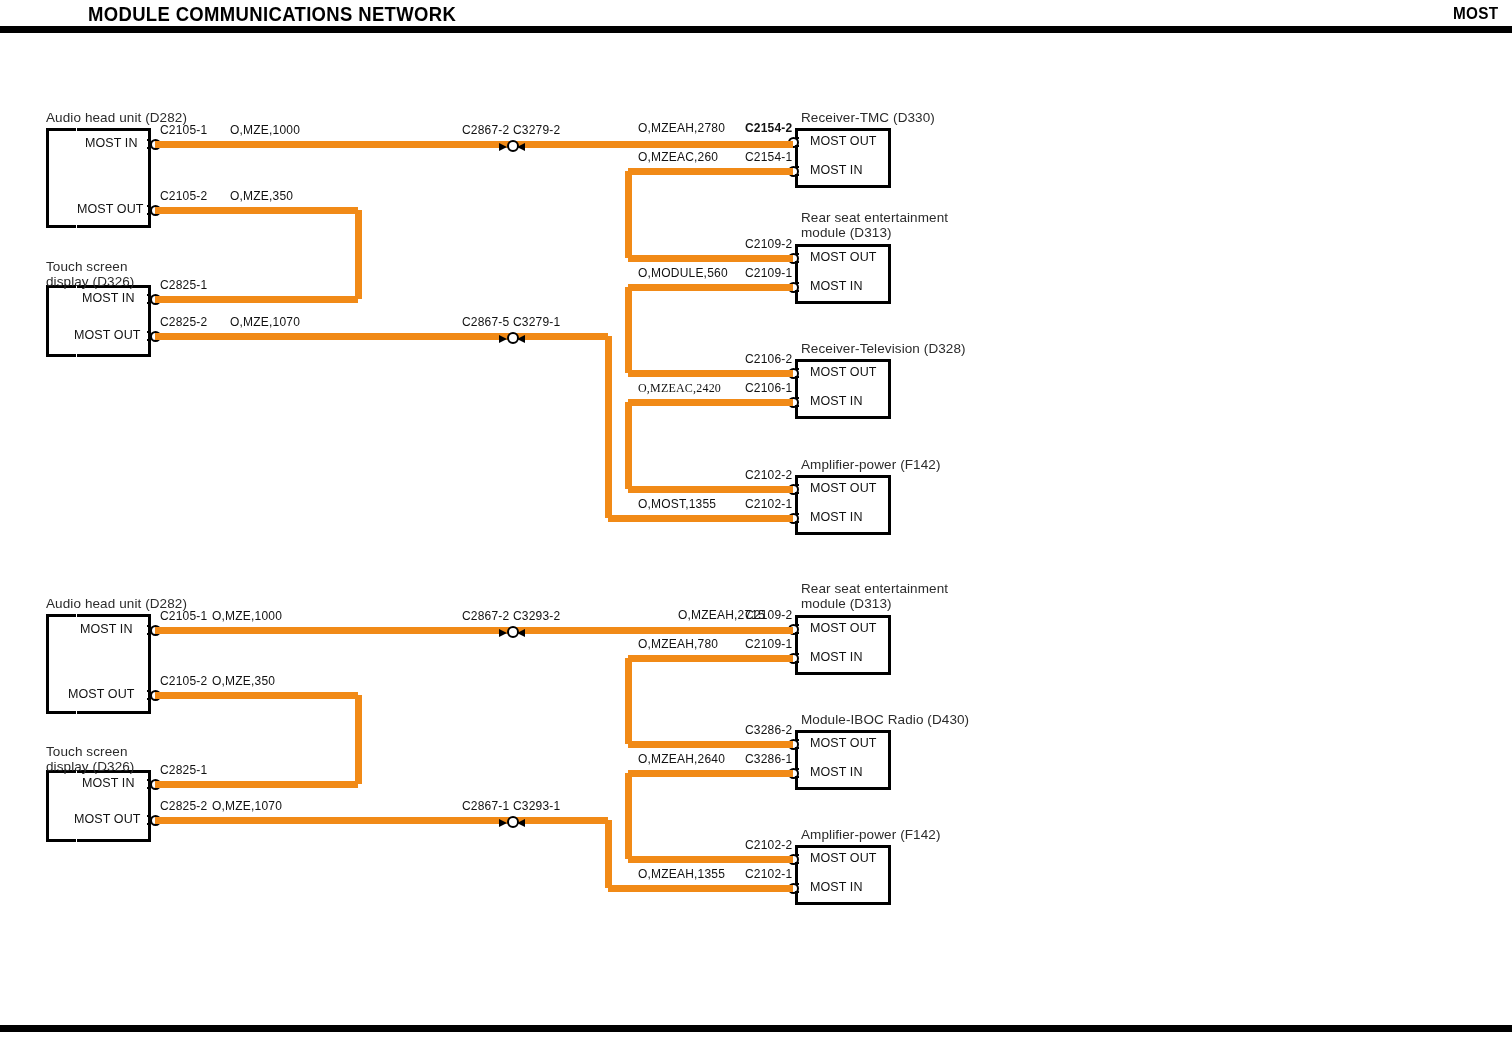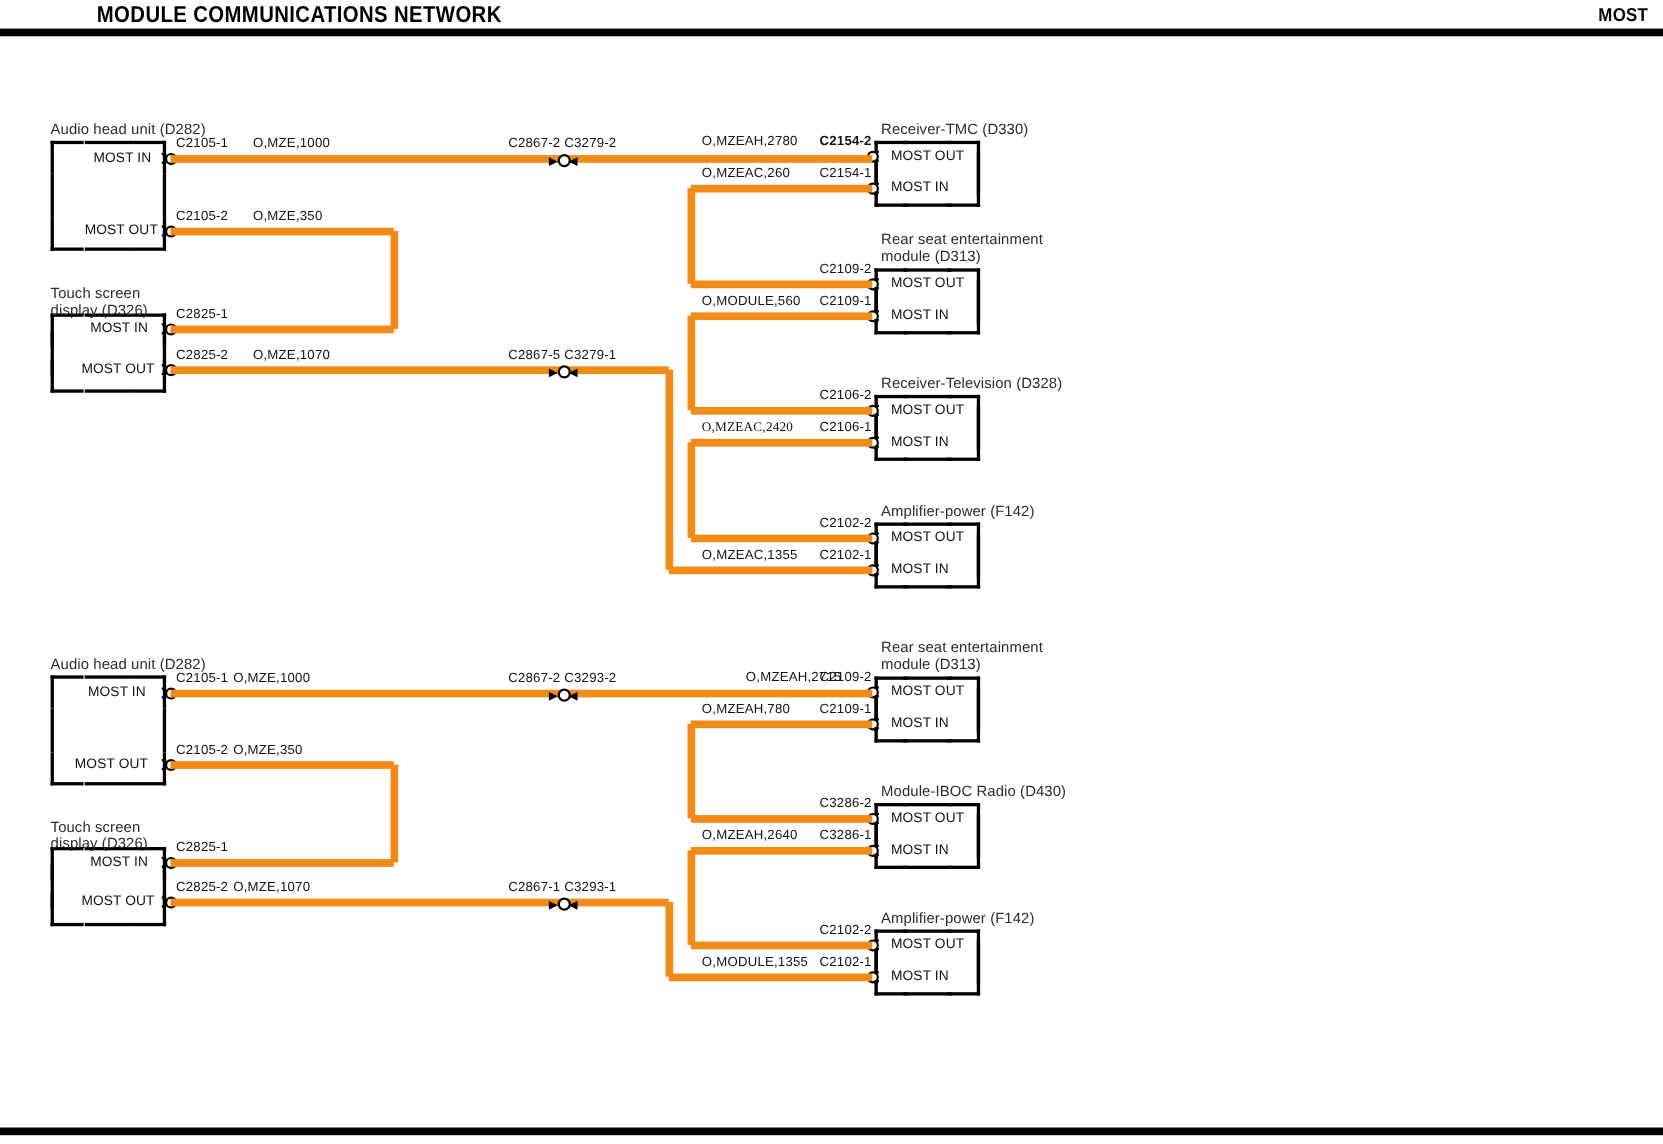--- a/index.html
+++ b/index.html
@@ -244,21 +244,21 @@
       <div class="tick" style="left: 7px; top: 8px;"></div>
     </div>
     <div class="conn-label" style="left: 745px; top: 468px;">C2102-2</div>
     <div class="pin-label" style="left: 810px; top: 510px;">MOST IN</div>
     <div class="pin-sym" style="left: 788px; top: 513px;">
       <div class="ring"></div>
       <div class="tick" style="left: 7px; top: 0px;"></div>
       <div class="tick" style="left: 7px; top: 8px;"></div>
     </div>
     <div class="conn-label" style="left: 745px; top: 497px;">C2102-1</div>
-    <div class="circuit-label" style="left: 638px; top: 497px;">O,MZEAC,1355</div>
+    <div class="circuit-label" style="left: 638px; top: 497px;">O,MOST,1355</div>
     <div class="wire wire-h" style="left: 155px; top: 140.5px; width: 638px; background: rgb(241, 138, 23);"></div>
     <div class="inline-conn" style="left: 499px; top: 139px;">
       <div class="ic-arrow left"></div>
       <div class="ic-ring"></div>
       <div class="ic-arrow right"></div>
     </div>
     <div class="conn-label" style="left: 462px; top: 123px;">C2867-2  C3279-2</div>
     <div class="wire wire-h" style="left: 155px; top: 206.5px; width: 203px; background: rgb(241, 138, 23);"></div>
     <div class="wire wire-v" style="left: 354.5px; top: 210px; height: 89px; background: rgb(241, 138, 23);"></div>
     <div class="wire wire-h" style="left: 155px; top: 295.5px; width: 203px; background: rgb(241, 138, 23);"></div>
@@ -424,21 +424,21 @@
       <div class="tick" style="left: 7px; top: 8px;"></div>
     </div>
     <div class="conn-label" style="left: 745px; top: 838px;">C2102-2</div>
     <div class="pin-label" style="left: 810px; top: 880px;">MOST IN</div>
     <div class="pin-sym" style="left: 788px; top: 883px;">
       <div class="ring"></div>
       <div class="tick" style="left: 7px; top: 0px;"></div>
       <div class="tick" style="left: 7px; top: 8px;"></div>
     </div>
     <div class="conn-label" style="left: 745px; top: 867px;">C2102-1</div>
-    <div class="circuit-label" style="left: 638px; top: 867px;">O,MODULE,1355</div>
+    <div class="circuit-label" style="left: 638px; top: 867px;">O,MZEAH,1355</div>
     <div class="wire wire-h" style="left: 155px; top: 626.5px; width: 638px; background: rgb(241, 138, 23);"></div>
     <div class="inline-conn" style="left: 499px; top: 625px;">
       <div class="ic-arrow left"></div>
       <div class="ic-ring"></div>
       <div class="ic-arrow right"></div>
     </div>
     <div class="conn-label" style="left: 462px; top: 609px;">C2867-2  C3293-2</div>
     <div class="wire wire-h" style="left: 155px; top: 691.5px; width: 203px; background: rgb(241, 138, 23);"></div>
     <div class="wire wire-v" style="left: 354.5px; top: 695px; height: 89px; background: rgb(241, 138, 23);"></div>
     <div class="wire wire-h" style="left: 155px; top: 780.5px; width: 203px; background: rgb(241, 138, 23);"></div>

